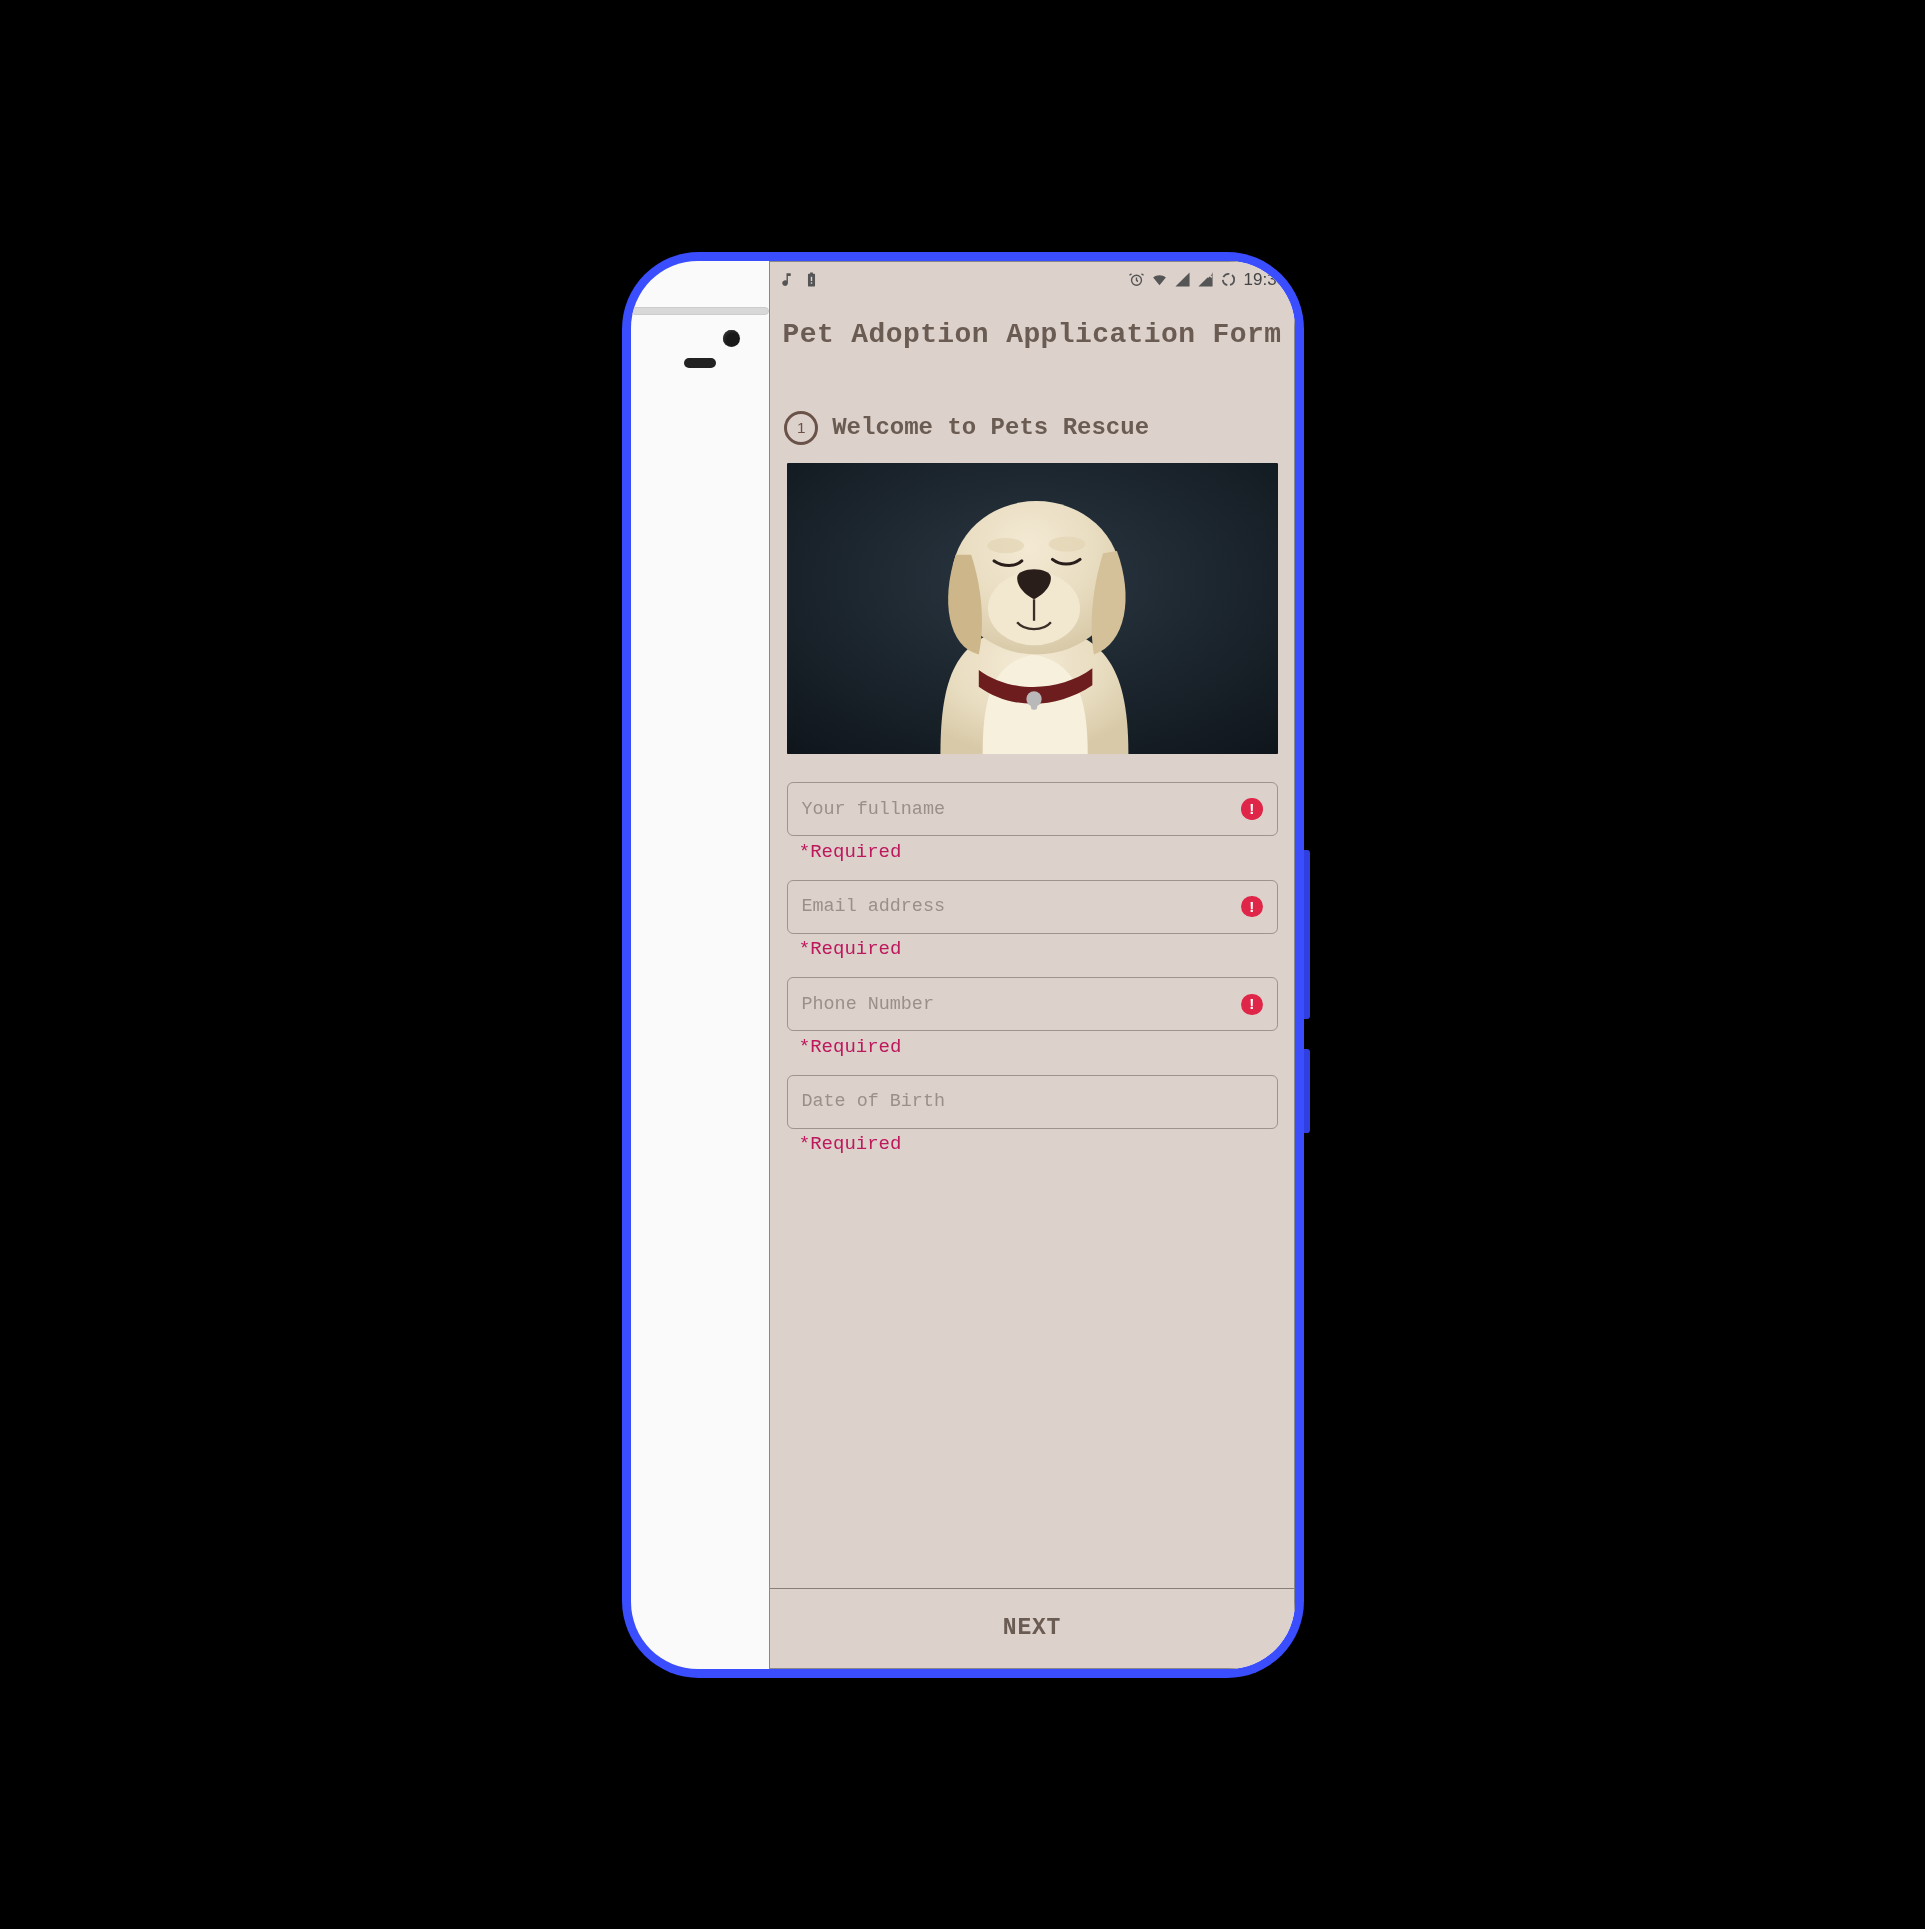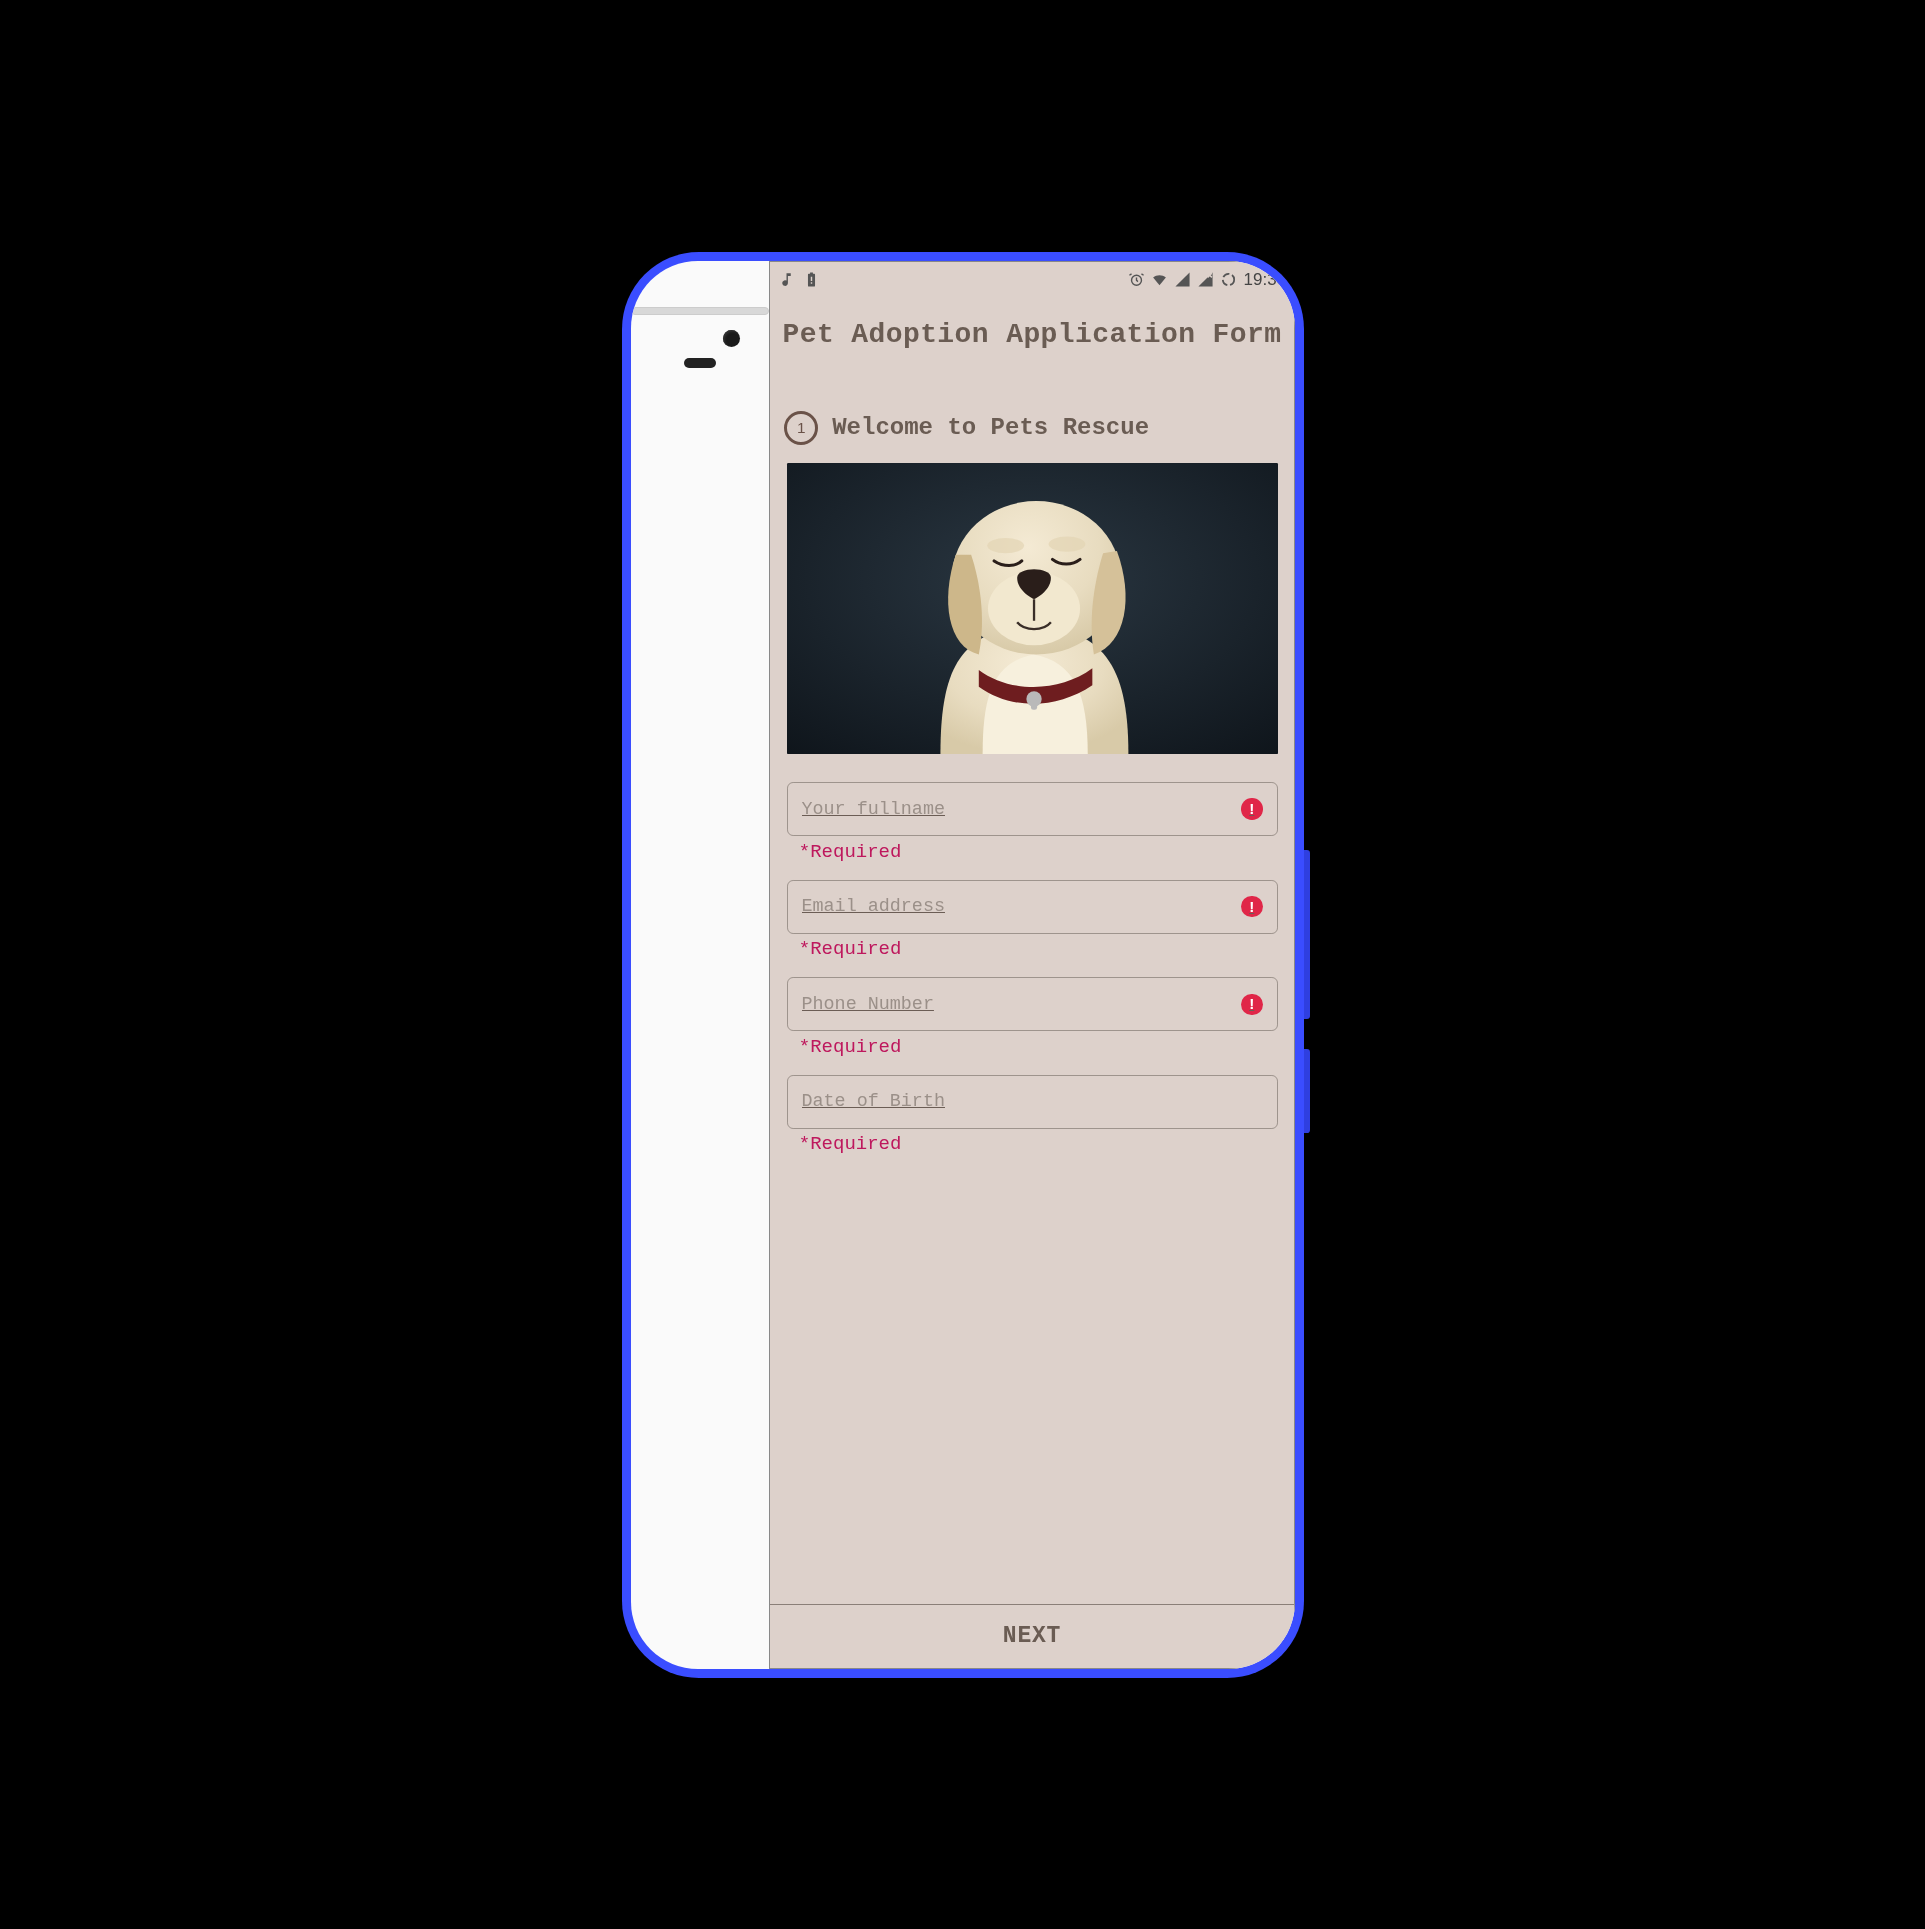--- a/index.html
+++ b/index.html
@@ -155,21 +155,20 @@
   .field {
     position: relative;
     width: 100%;
     height: 54px;
     border: 1.2px solid #9e948d;
     border-radius: 6.1px;
     background: transparent;
     display: flex;
     align-items: center;
     padding: 8px 14px;
-    text-decoration: underline;
   }
   .field input {
     flex: 1;
     border: none;
     background: transparent;
     outline: none;
     font-family: "Courier New", Courier, monospace;
     font-size: 18.4px;
     color: #6a5c53;
   }
@@ -186,21 +185,21 @@
     flex-shrink: 0;
   }
   .helper {
     font-size: 19px;
     color: #be185d;
     padding: 4.6px 0 0 12.3px;
   }
 
   
   .next-bar {
-    height: 64px;
+    height: 80px;
     border-top: 1.5px solid #8a7f78;
     display: flex;
     align-items: center;
     justify-content: center;
   }
   .next-btn {
     font-family: "Courier New", Courier, monospace;
     font-size: 23px;
     font-weight: 600;
     color: #6a5c53;

